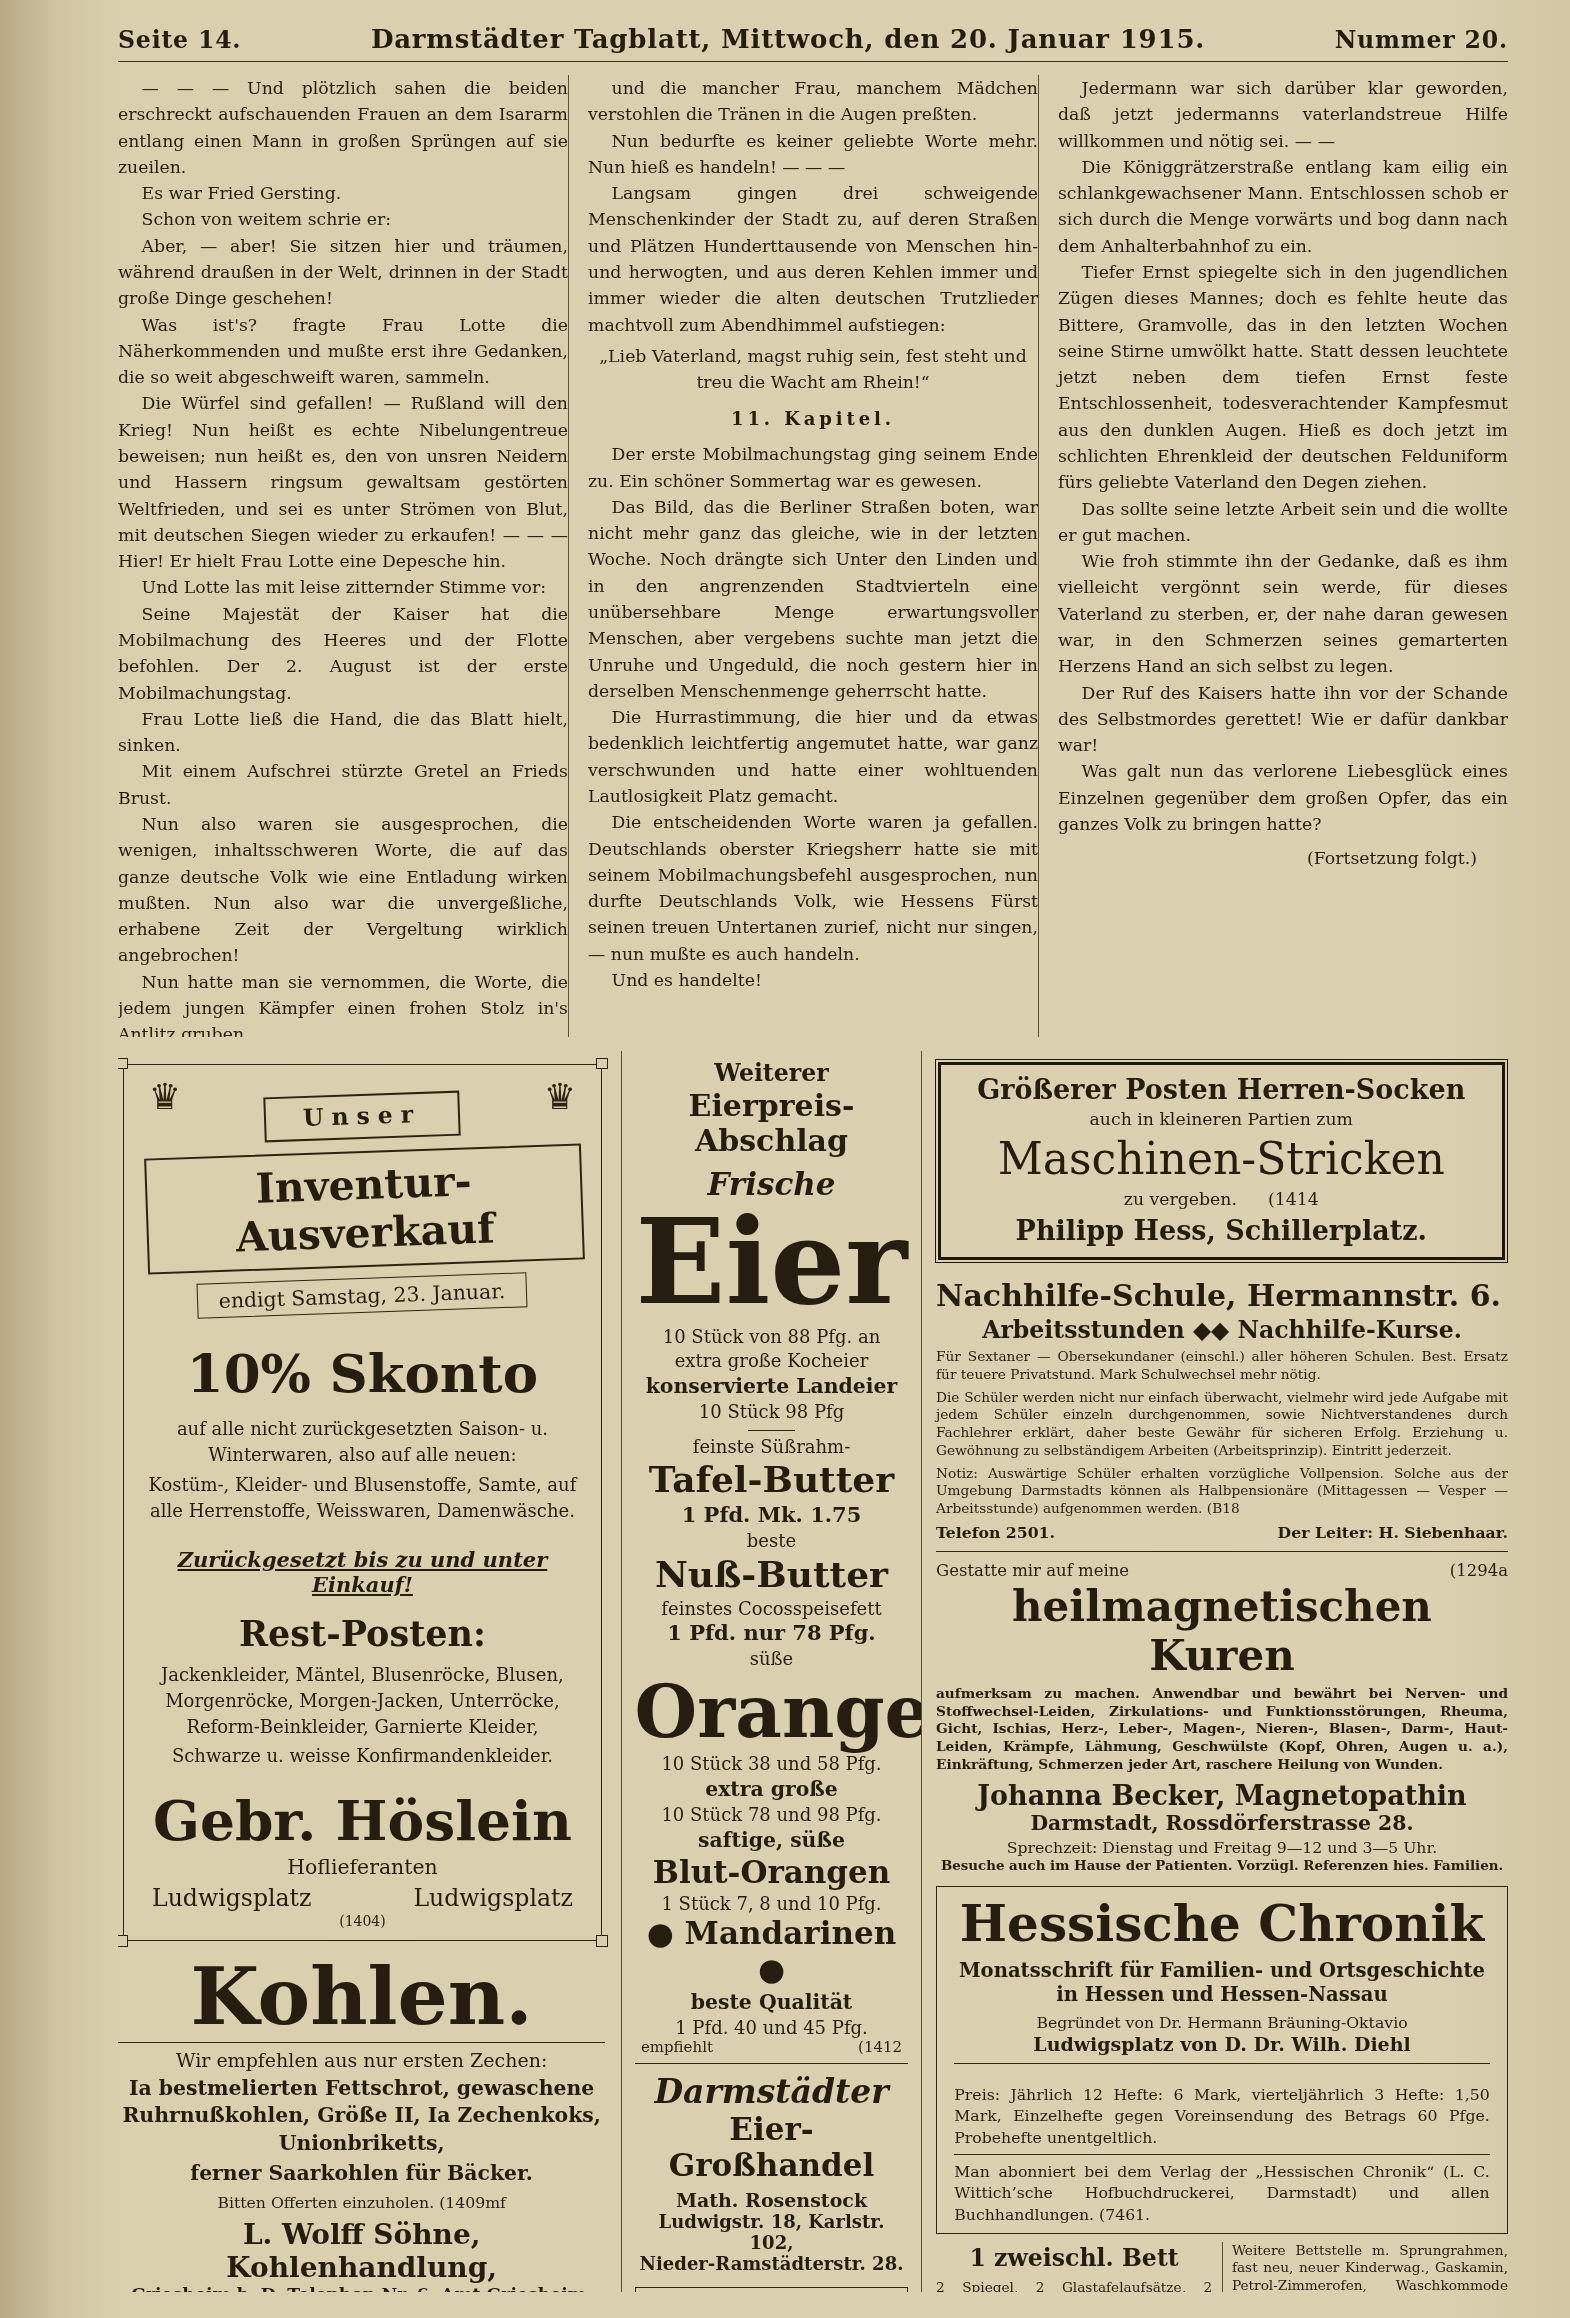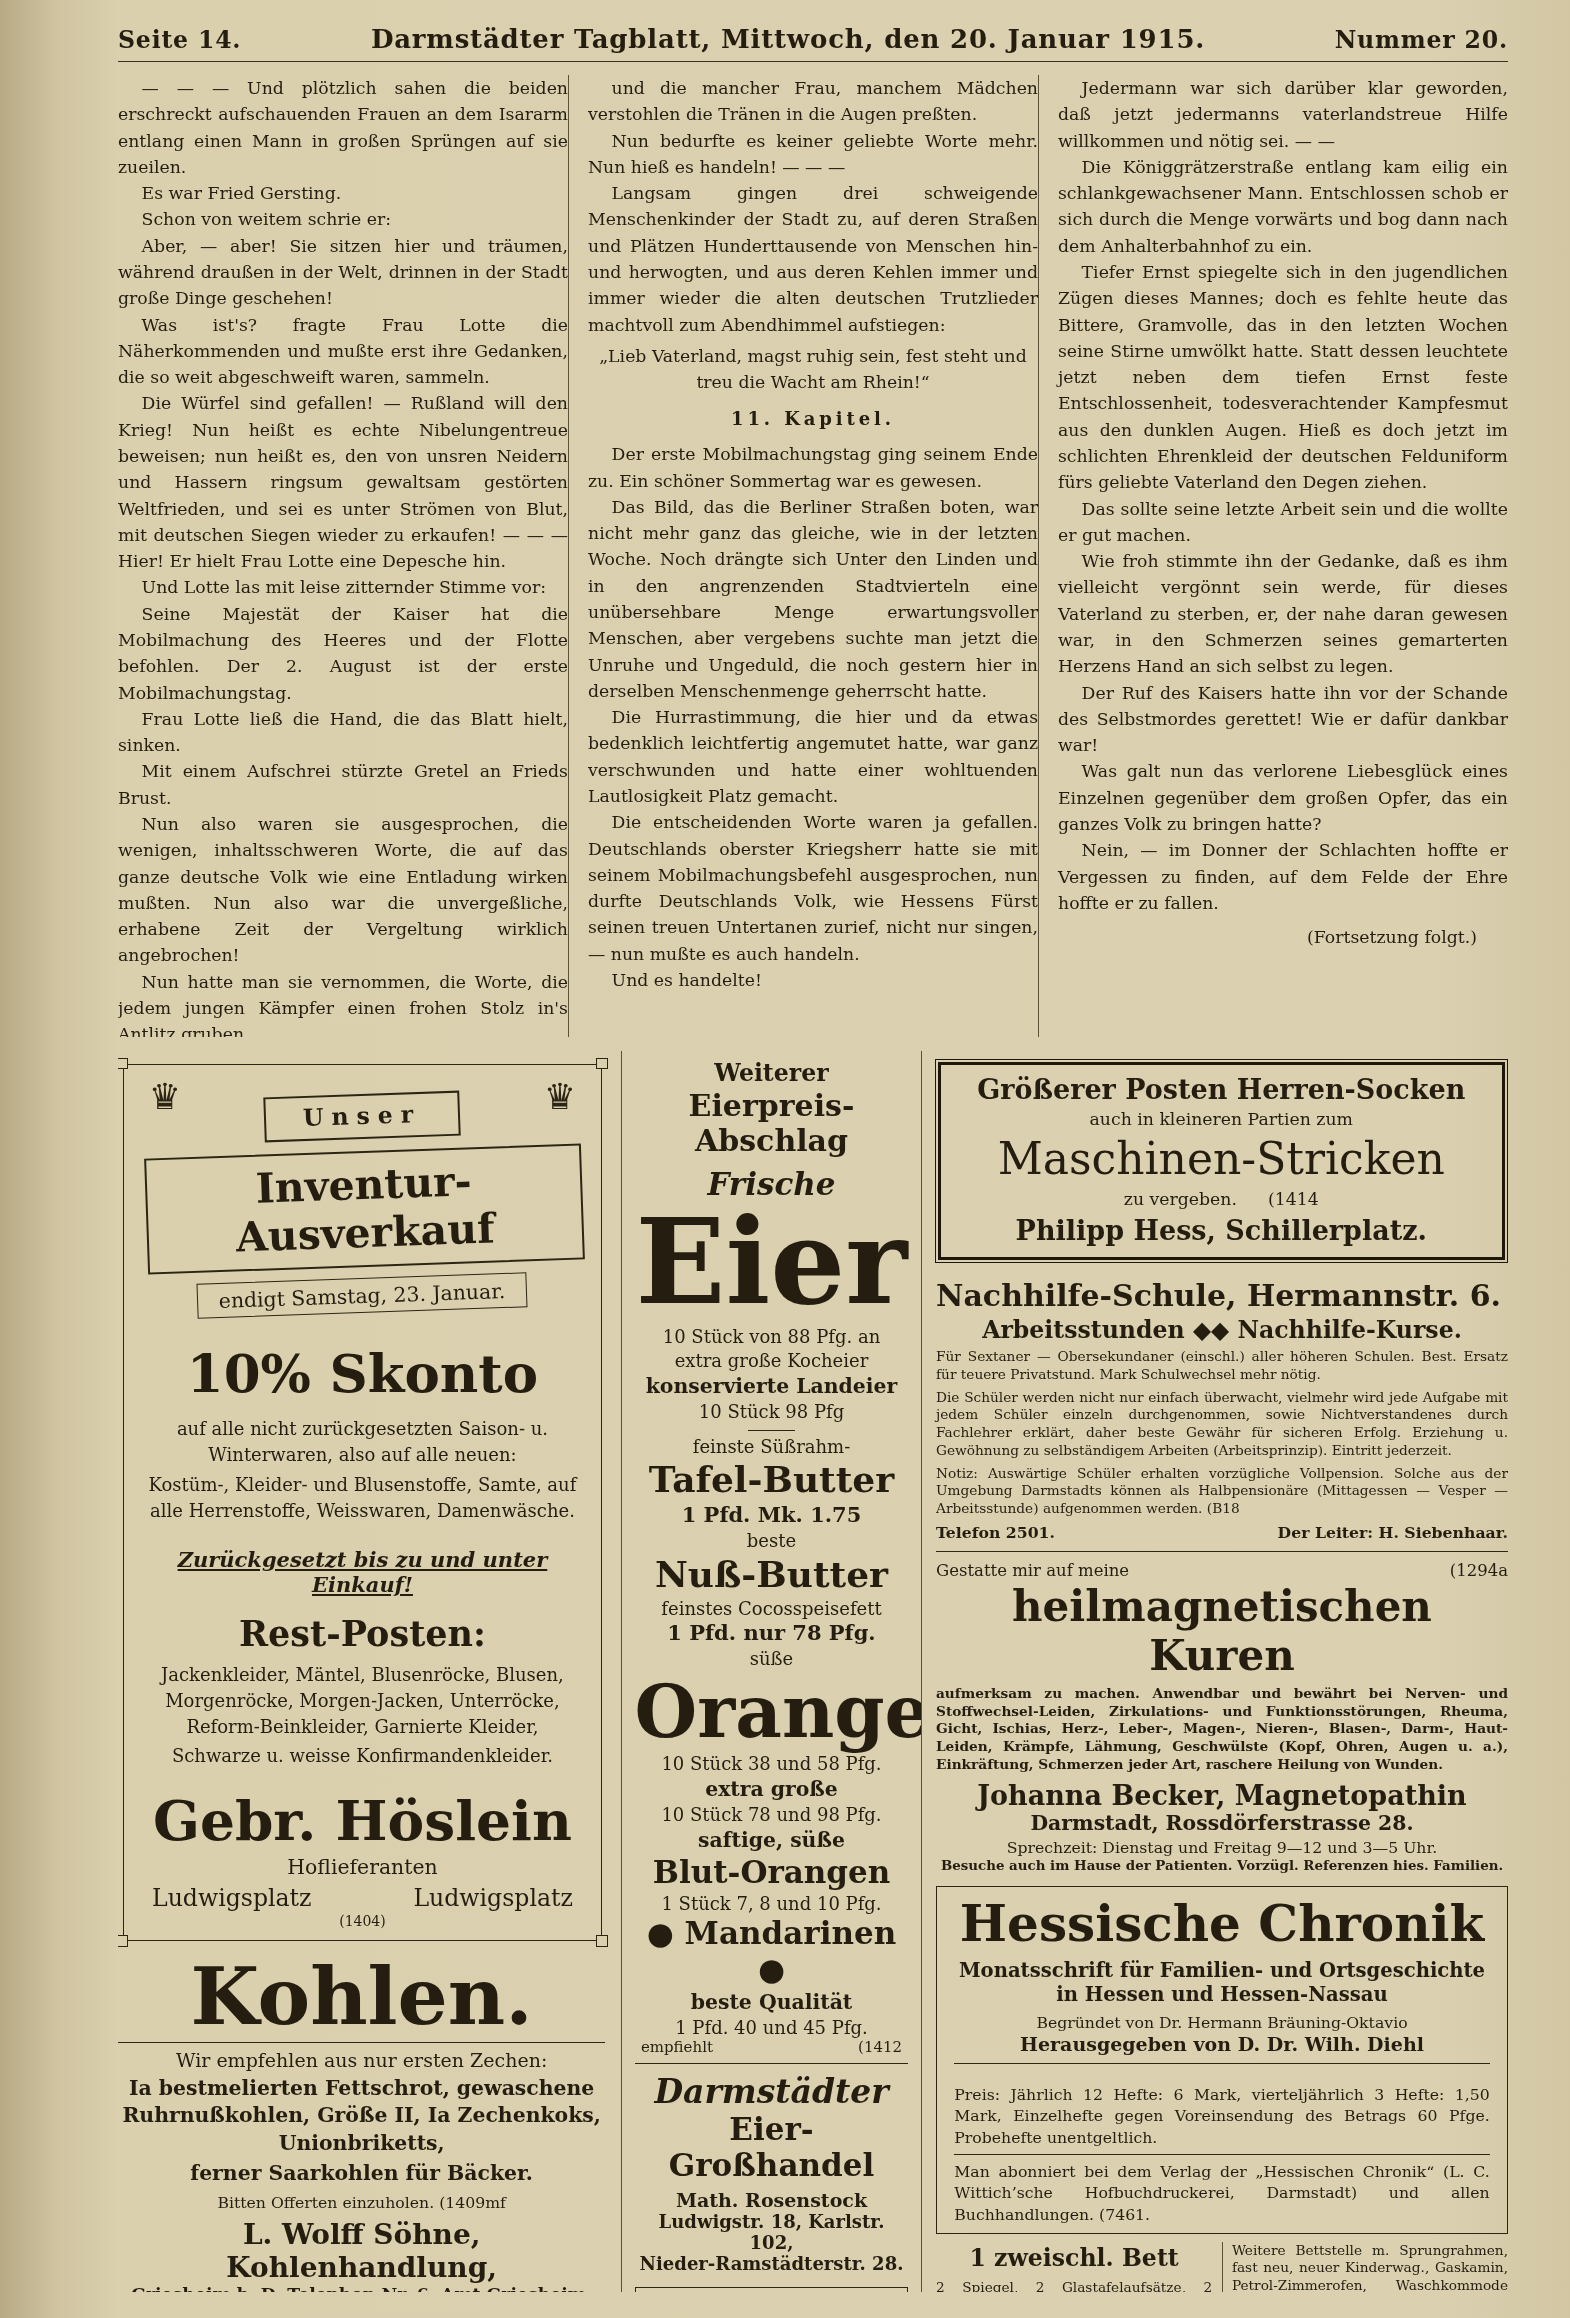--- a/index.html
+++ b/index.html
@@ -158,21 +158,20 @@
     </div>
     <div class="serial-col">
       <div>
           <p>Jedermann war sich darüber klar geworden, daß jetzt jedermanns vaterlandstreue Hilfe willkommen und nötig sei. — —</p>
           <p>Die Königgrätzerstraße entlang kam eilig ein schlankgewachsener Mann. Entschlossen schob er sich durch die Menge vorwärts und bog dann nach dem Anhalterbahnhof zu ein.</p>
           <p>Tiefer Ernst spiegelte sich in den jugendlichen Zügen dieses Mannes; doch es fehlte heute das Bittere, Gramvolle, das in den letzten Wochen seine Stirne umwölkt hatte. Statt dessen leuchtete jetzt neben dem tiefen Ernst feste Entschlossenheit, todesverachtender Kampfesmut aus den dunklen Augen. Hieß es doch jetzt im schlichten Ehrenkleid der deutschen Felduniform fürs geliebte Vaterland den Degen ziehen.</p>
           <p>Das sollte seine letzte Arbeit sein und die wollte er gut machen.</p>
           <p>Wie froh stimmte ihn der Gedanke, daß es ihm vielleicht vergönnt sein werde, für dieses Vaterland zu sterben, er, der nahe daran gewesen war, in den Schmerzen seines gemarterten Herzens Hand an sich selbst zu legen.</p>
           <p>Der Ruf des Kaisers hatte ihn vor der Schande des Selbstmordes gerettet! Wie er dafür dankbar war!</p>
           <p>Was galt nun das verlorene Liebesglück eines Einzelnen gegenüber dem großen Opfer, das ein ganzes Volk zu bringen hatte?</p>
-          <p>Nein, — im Donner der Schlachten hoffte er Vergessen zu finden, auf dem Felde der Ehre hoffte er zu fallen.</p>
         </div>
       <div class="continuation">(Fortsetzung folgt.)</div>
     </div>
   </div>
 
   <div class="ads">
 
     <div class="ads-col ads-left">
 
       <div class="inv-box">
@@ -306,21 +305,21 @@
         <div class="ku-addr">Darmstadt, Rossdörferstrasse 28.</div>
         <div class="ku-hours">Sprechzeit: Dienstag und Freitag 9—12 und 3—5 Uhr.</div>
         <div class="ku-note">Besuche auch im Hause der Patienten.  Vorzügl. Referenzen hies. Familien.</div>
       </div>
 
       <div class="chronik">
         <div class="ch-title">Hessische Chronik</div>
         <div class="ch-sub">Monatsschrift für Familien- und Ortsgeschichte</div>
         <div class="ch-sub" style="margin-top:1.6px;">in Hessen und Hessen-Nassau</div>
         <div class="ch-meta">Begründet von Dr. Hermann Bräuning-Oktavio</div>
-        <div class="ch-editor">Herausgegeben von D. Dr. Wilh. Diehl</div>
+        <div class="ch-editor">Ludwigsplatz von D. Dr. Wilh. Diehl</div>
         <div class="ch-price">Preis: Jährlich 12 Hefte: 6 Mark, vierteljährlich 3 Hefte: 1,50 Mark, Einzelhefte gegen Voreinsendung des Betrags 60 Pfge.  Probehefte unentgeltlich.</div>
         <div class="ch-order">Man abonniert bei dem Verlag der „Hessischen Chronik“ (L. C. Wittich’sche Hofbuchdruckerei, Darmstadt) und allen Buchhandlungen. (7461.</div>
       </div>
 
       <div class="two-col cls">
         <div>
           <div class="cls-title">1 zweischl. Bett</div>
           <div>
               <p>2 Spiegel, 2 Glastafelaufsätze, 2 Trockengestelle, 1 Nachttischl., 1 Zeichentisch, 1 Gasbügelofen, 1 el. Teemasch., 1 Tisch u. 2 Bodenteppiche zu verk. Soderstraße 14, 1. St. (1369ms</p>
             </div>

